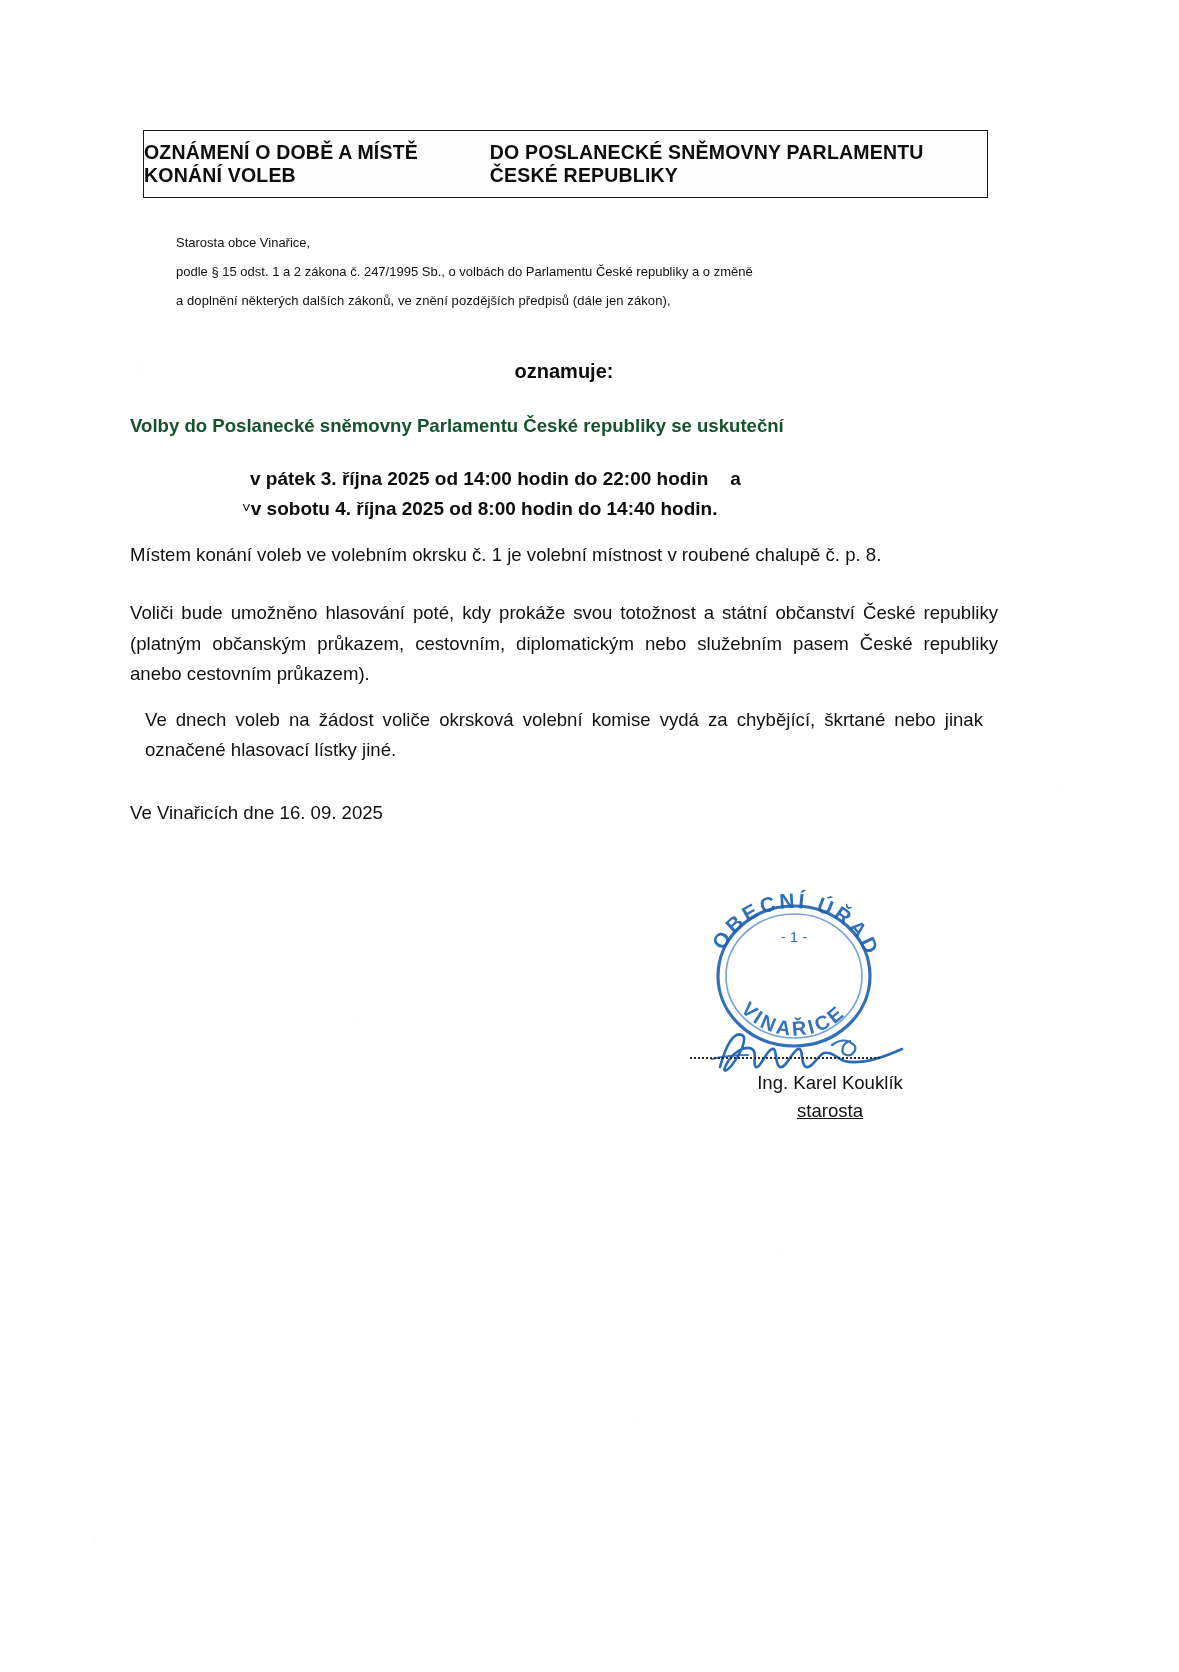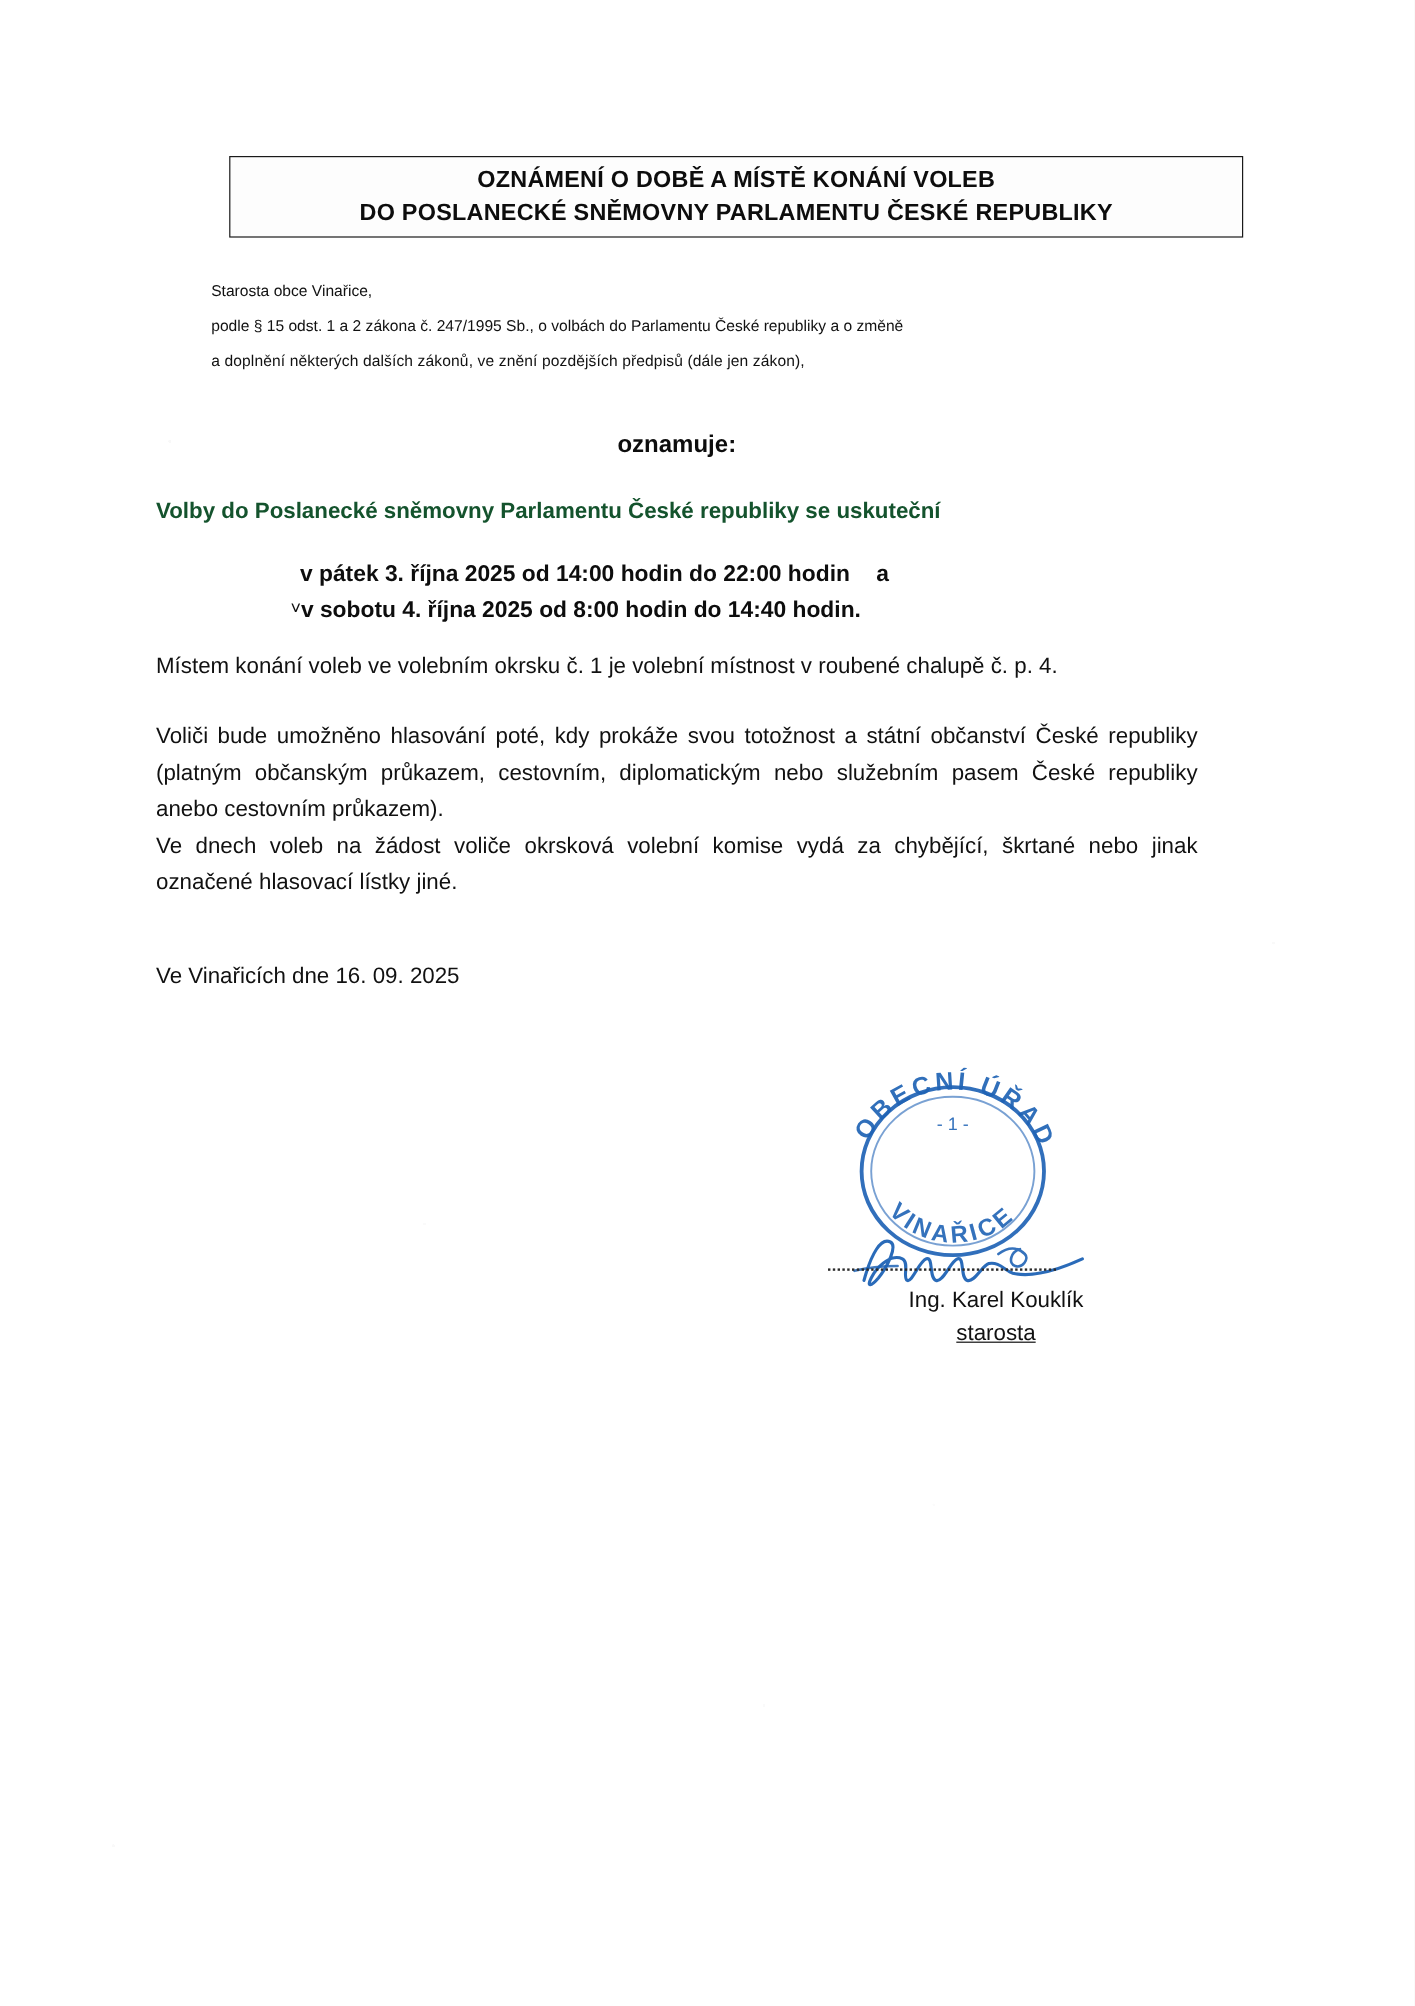--- a/index.html
+++ b/index.html
@@ -37,26 +37,25 @@
   
   .title-box {
     position: absolute;
     left: 143px;
     top: 130px;
     width: 845px;
     height: 68px;
     border: 1.6px solid #1a1a1a;
     box-sizing: border-box;
     display: flex;
-    flex-direction: column;
+    flex-direction: row;
     align-items: center;
     justify-content: center;
     gap: 4px;
     background: #fdfdfd;
-    margin-left: 48px;
   }
   .title-line1 {
     font-size: 19.5px;
     font-weight: bold;
     letter-spacing: 0.2px;
     color: #0d0d0d;
   }
   .title-line2 {
     font-size: 19.5px;
     font-weight: bold;
@@ -214,25 +213,25 @@
 
   <div class="dates">
     <div class="d1">
       <span>v pátek 3. října 2025 od 14:00 hodin do 22:00 hodin</span><span class="tail-a">a</span>
     </div>
     <div class="d2">
       <span class="tick">˅</span><span>v sobotu 4. října 2025 od 8:00 hodin do 14:40 hodin.</span>
     </div>
   </div>
 
-  <div class="place-line">Místem konání voleb ve volebním okrsku č. 1 je volební místnost v roubené chalupě č. p. 4.</div>
+  <div class="place-line">Místem konání voleb ve volebním okrsku č. 1 je volební místnost v roubené chalupě č. p. 8.</div>
 
   <div class="para-block">
     <p class="para-just" style="margin:0 0 0 0;">Voliči bude umožněno hlasování poté, kdy prokáže svou totožnost a státní občanství České republiky (platným občanským průkazem, cestovním, diplomatickým nebo služebním pasem České republiky anebo cestovním průkazem).</p>
-    <p class="para-just" style="margin:0;">Ve dnech voleb na žádost voliče okrsková volební komise vydá za chybějící, škrtané nebo jinak označené hlasovací lístky jiné.</p>
+    <p class="para-just" style="margin:15px;">Ve dnech voleb na žádost voliče okrsková volební komise vydá za chybějící, škrtané nebo jinak označené hlasovací lístky jiné.</p>
   </div>
 
   <div class="date-place">Ve Vinařicích dne 16. 09. 2025</div>
 
   <div class="stamp-wrap">
     <svg class="stamp-svg" width="210" height="180" viewBox="0 0 210 180">
       <defs>
         <path id="arcTop" d="M 28,98 A 76,70 0 0 1 180,98"></path>
         <path id="arcBottom" d="M 38,104 A 68,62 0 0 0 172,104"></path>
       </defs>

